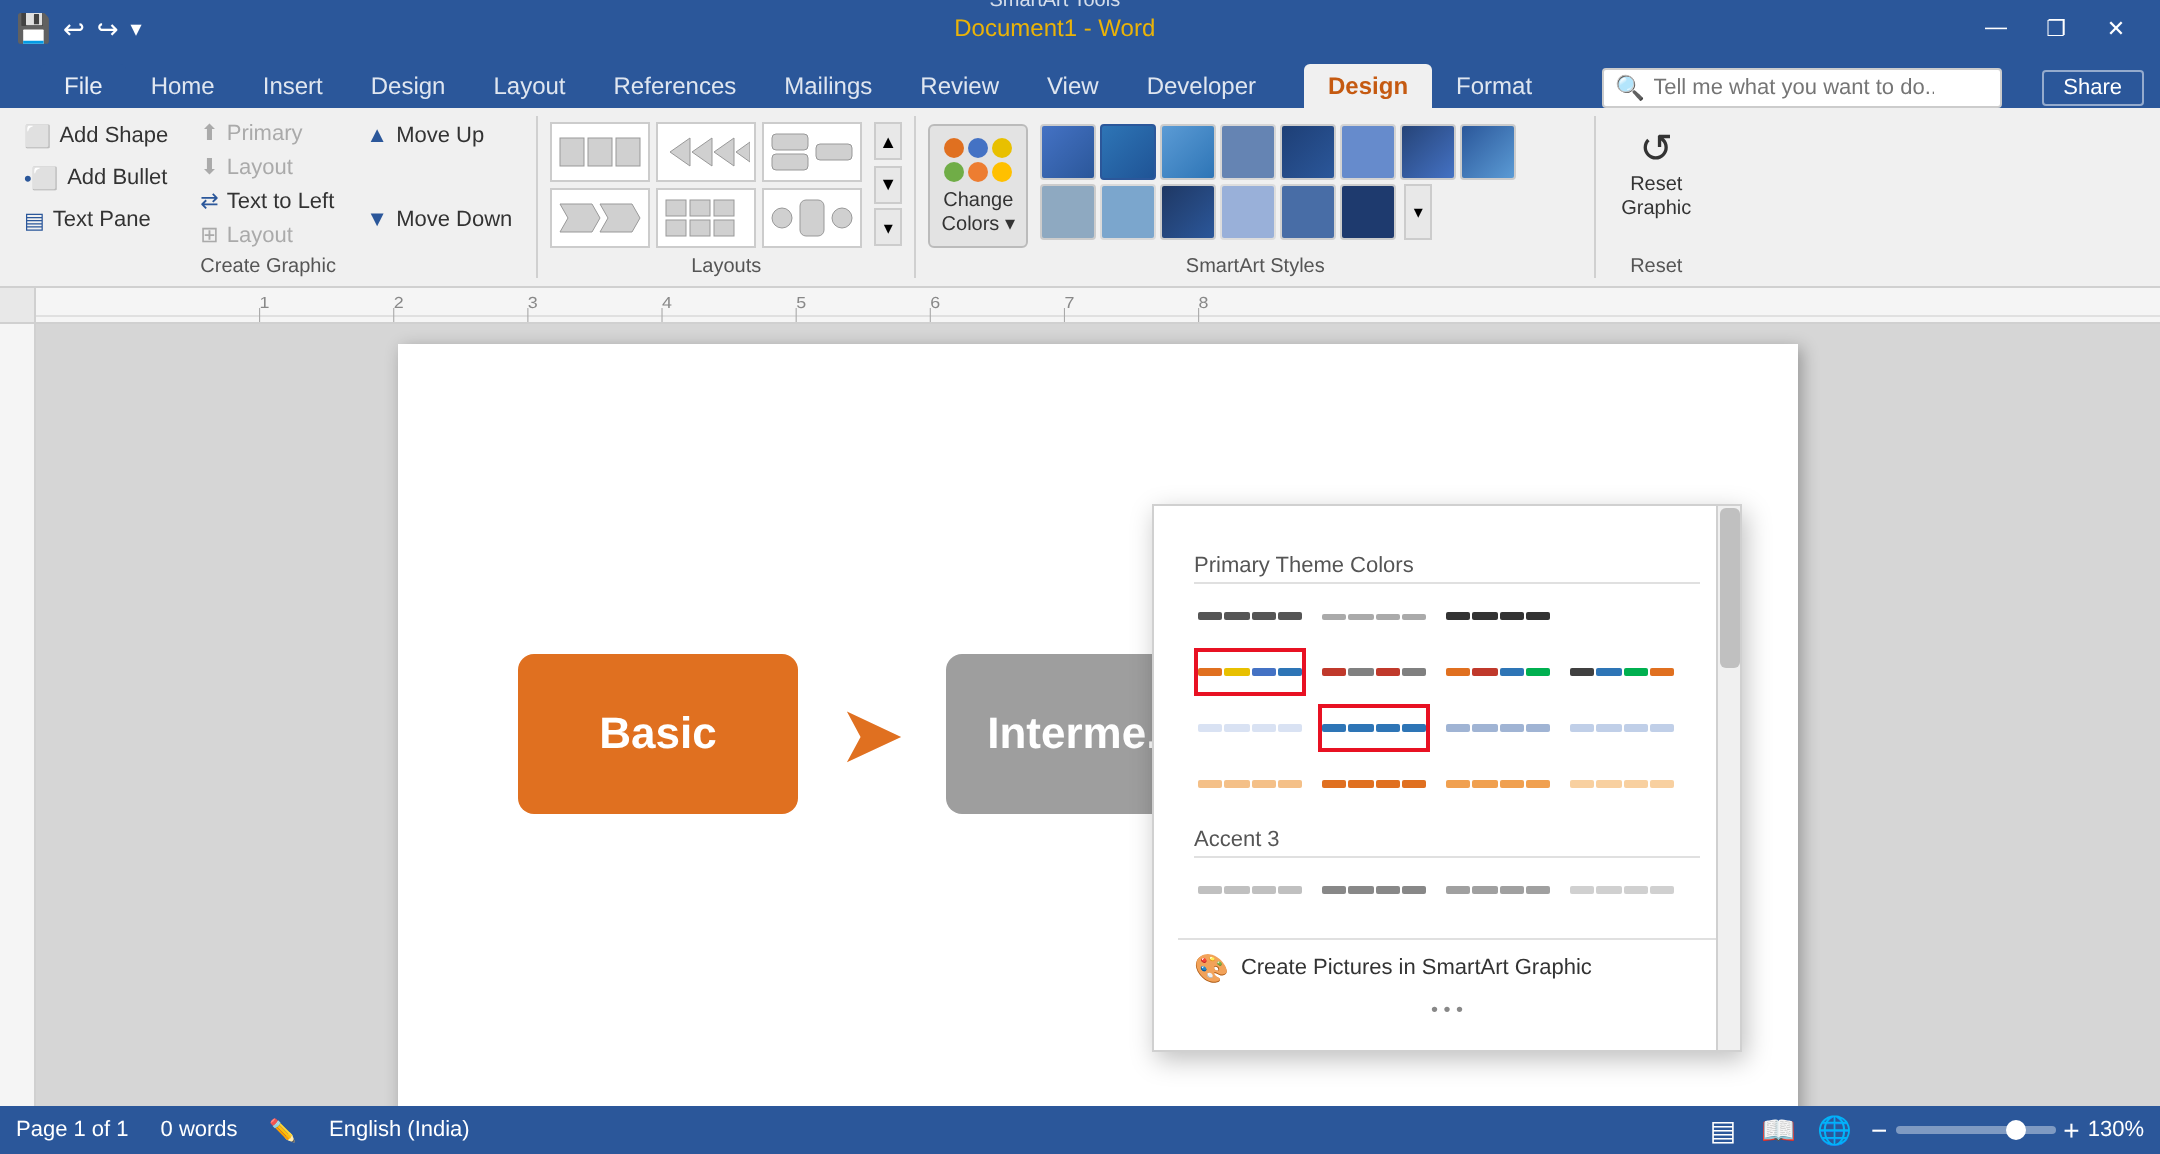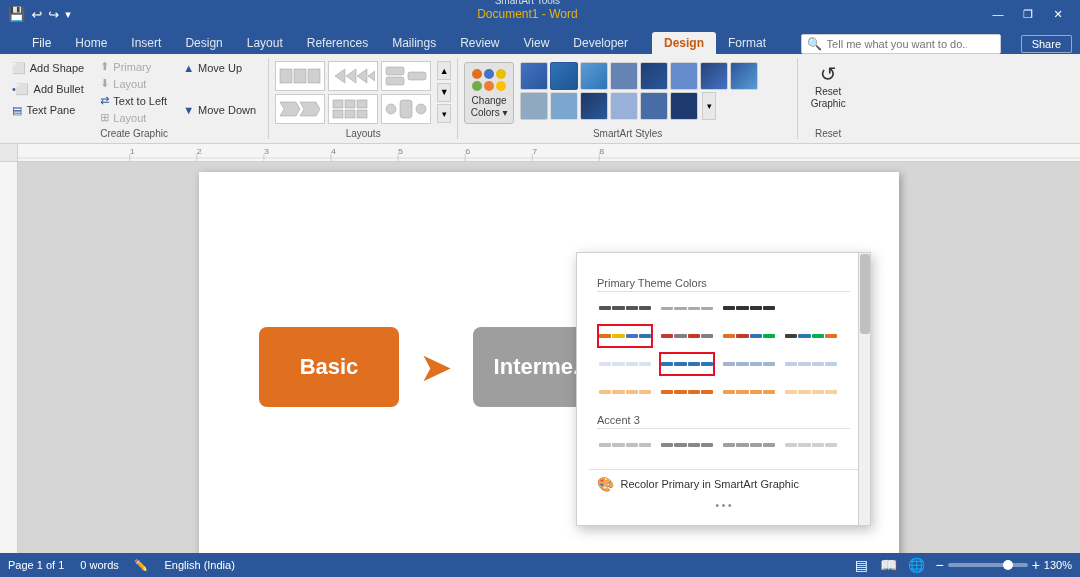--- a/index.html
+++ b/index.html
@@ -683,21 +683,21 @@
         </div>
       </div>
     </div>
 
     <div class="scroll-bar">
       <div class="scroll-thumb"></div>
     </div>
 
     <div class="dropdown-footer">
       <span style="font-size:14px;">🎨</span>
-      <span>Recolor Primary in SmartArt Graphic</span>
+      <span>Create Pictures in SmartArt Graphic</span>
     </div>
     <div style="text-align:center;font-size:10px;color:#888;padding:2px;">• • •</div>
   </div>
 </div>
 
 <div class="status-bar">
   <span>Page 1 of 1</span>
   <span>0 words</span>
   <span style="cursor:pointer;">✏️</span>
   <span>English (India)</span>

